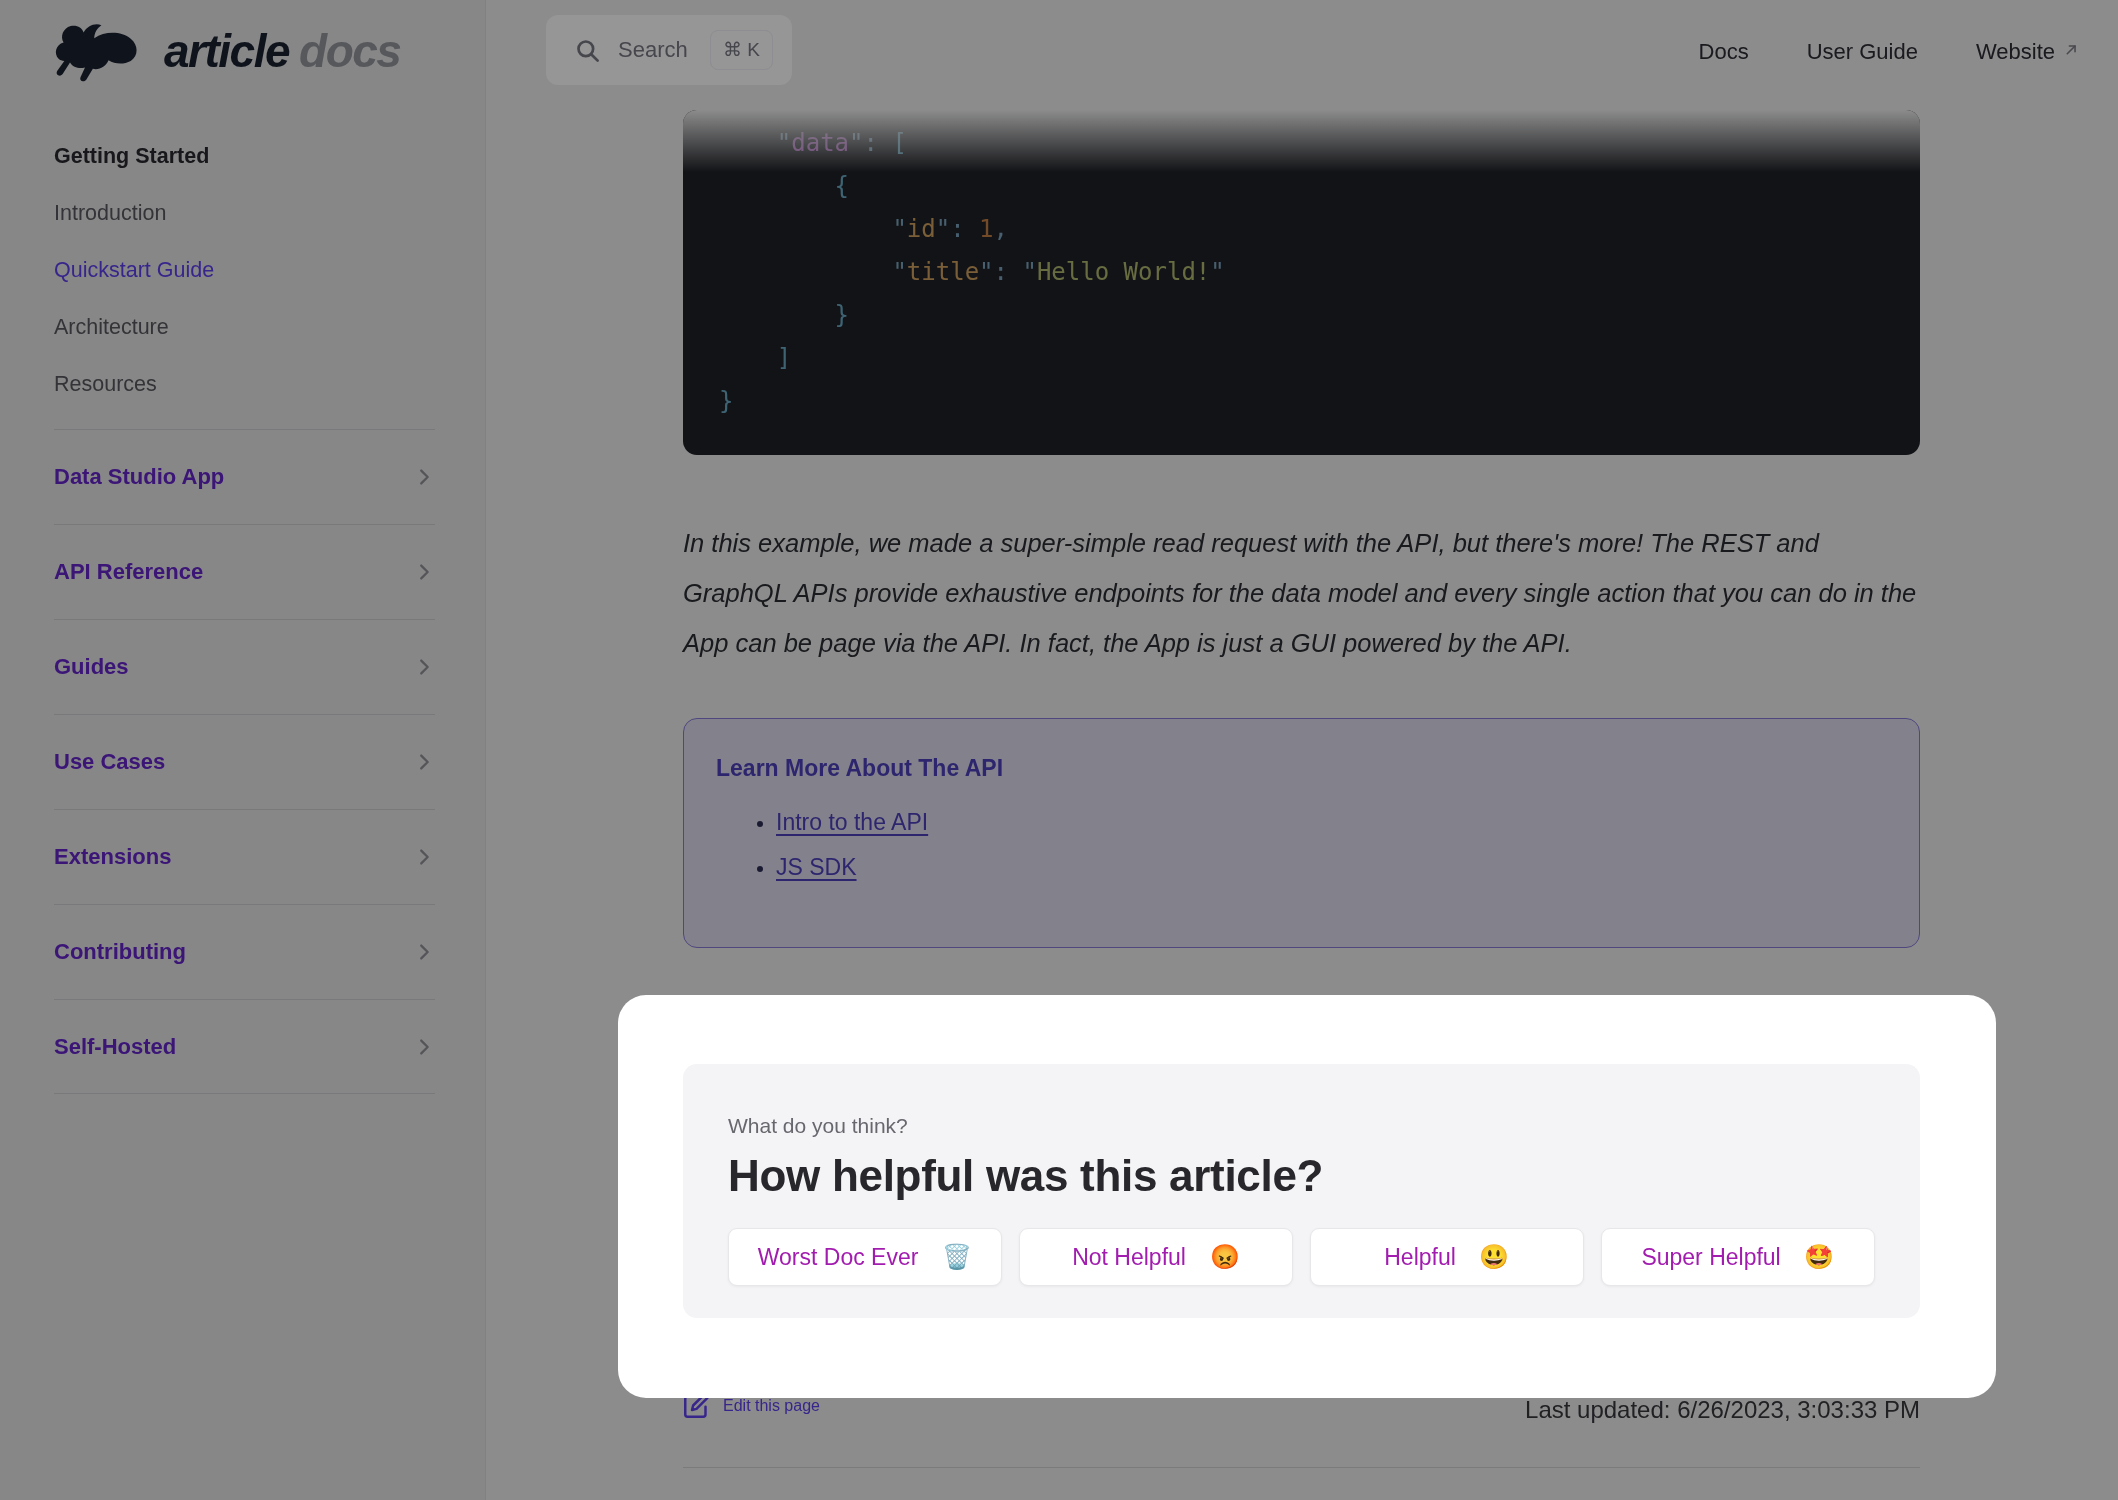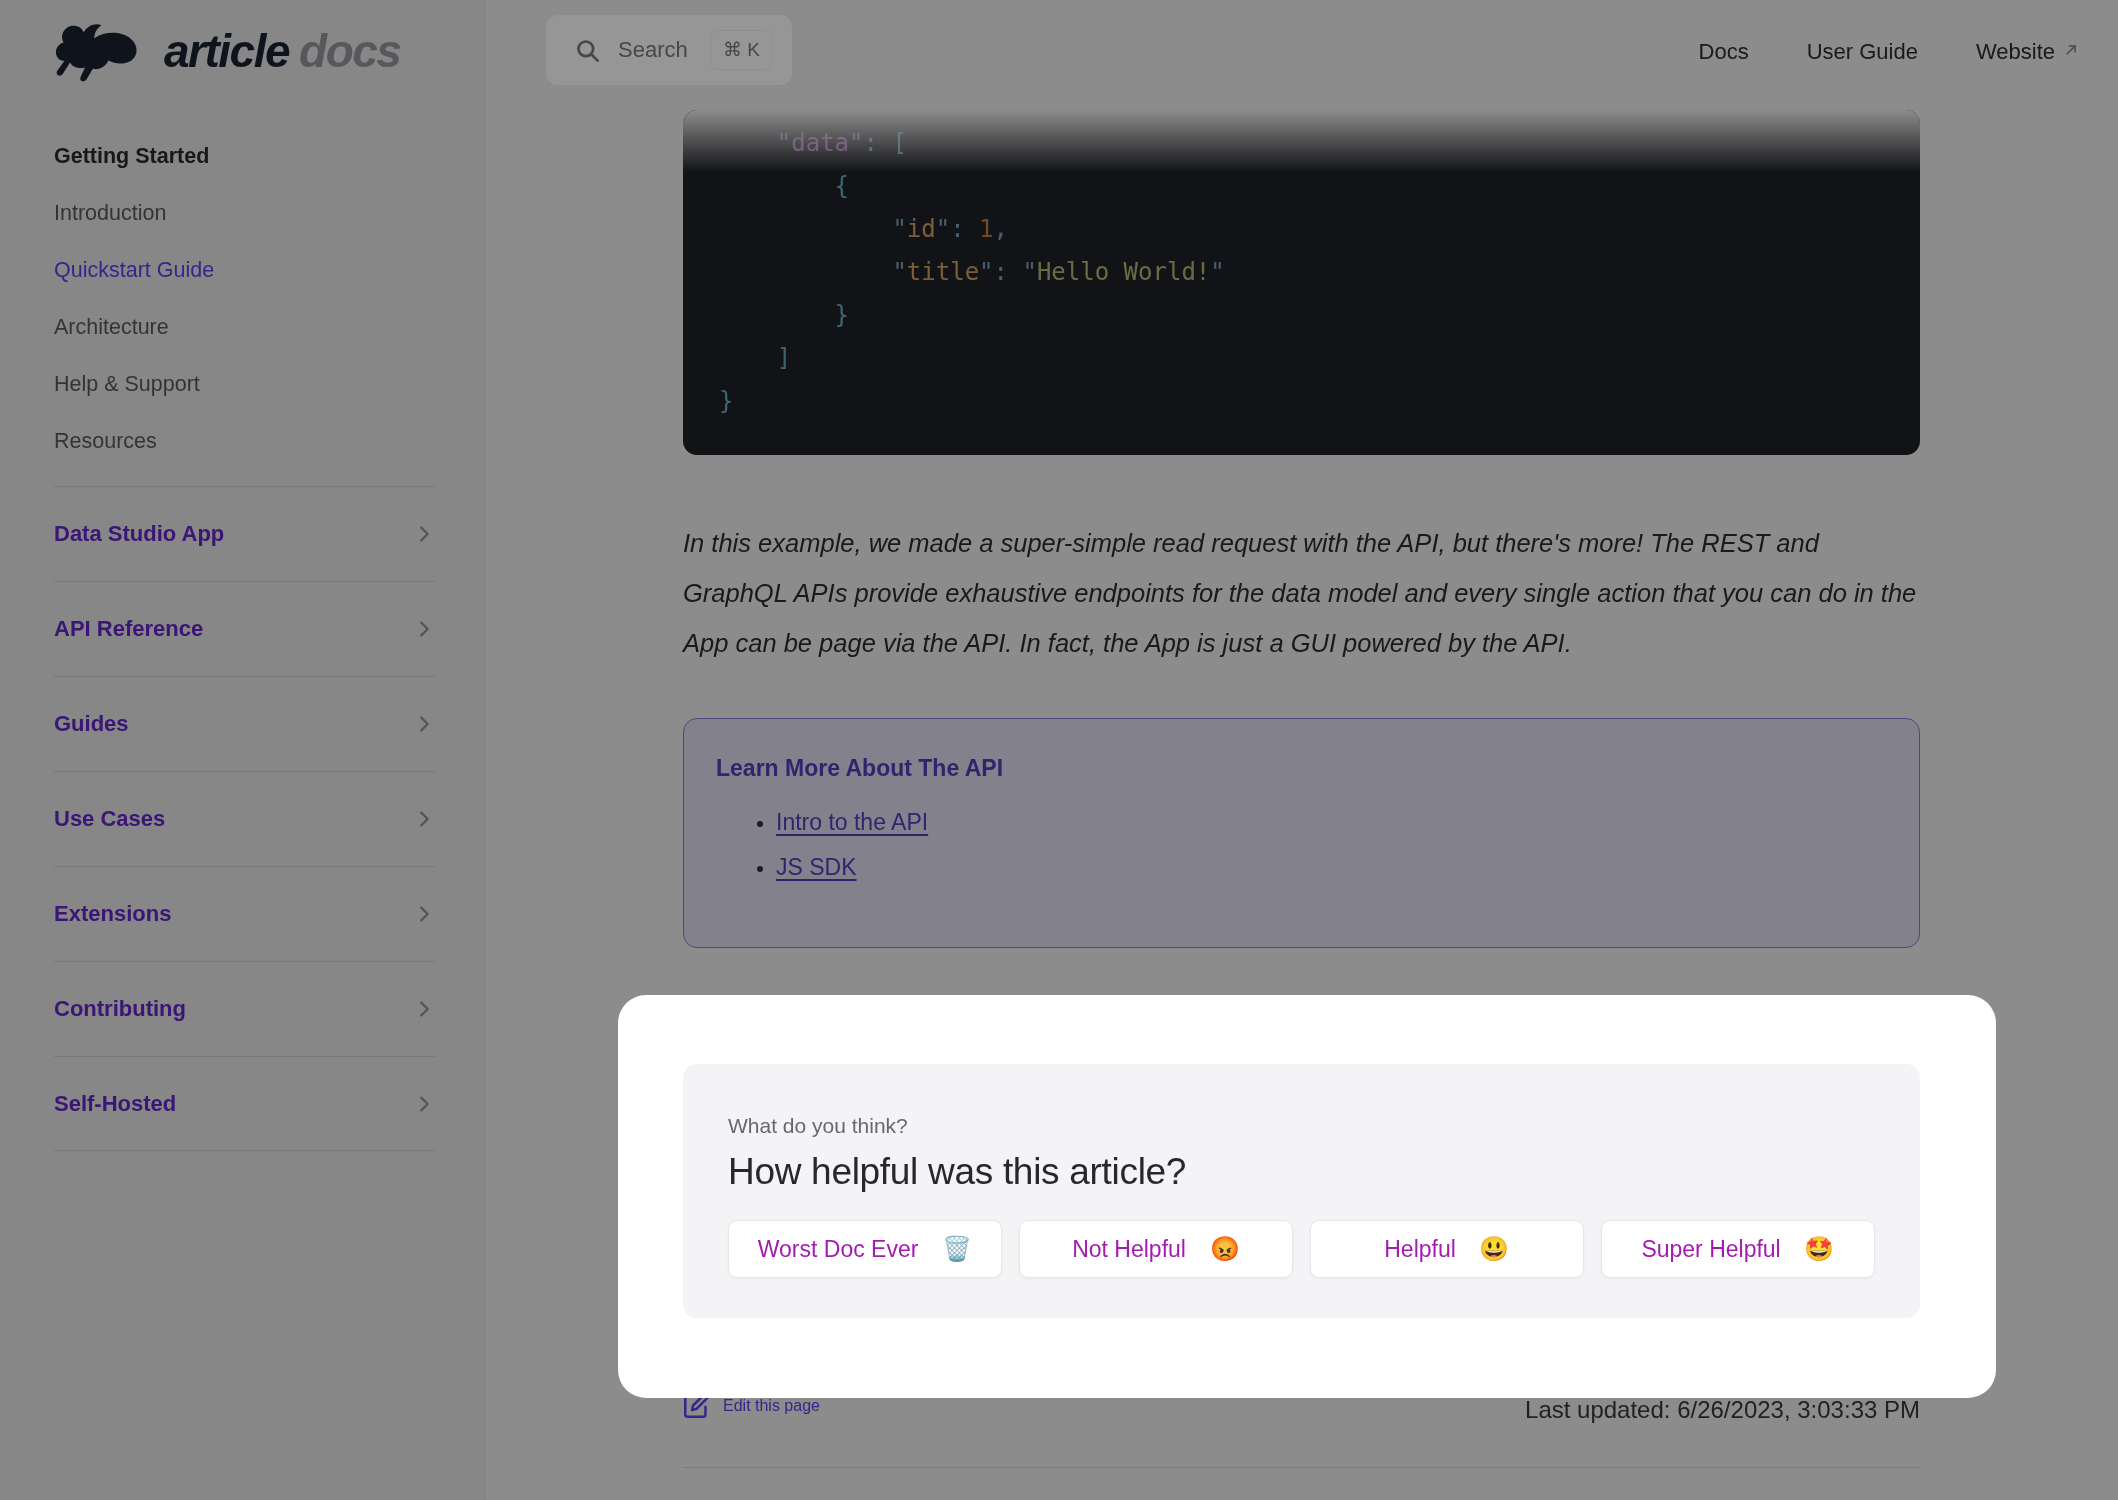--- a/index.html
+++ b/index.html
@@ -114,21 +114,21 @@
   .dim { position:absolute; inset:0; background:var(--overlay,rgba(0,0,0,0.45)); z-index:50; }
   .spotlight {
     position:absolute; left:618px; top:995px; width:1378px; height:403px;
     background:#ffffff; border-radius:28px; z-index:60;
   }
   .fb-card {
     position:absolute; left:65px; top:69px; width:1237px; height:254px;
     background:#f4f4f6; border-radius:14px; padding:50px 45px 0;
   }
   .fb-kicker { font-size:21px; color:#67676e; }
-  .fb-question { font-size:37px; font-weight:normal; color:#27272c; margin-top:13px; letter-spacing:-0.3px; }
+  .fb-question { font-size:44px; font-weight:bold; color:#27272c; margin-top:13px; letter-spacing:-0.3px; }
   .fb-row { display:flex; gap:17px; margin-top:27px; }
   .fb-btn {
     width:274px; height:58px; background:#ffffff; border:1px solid #e7e7ea; border-radius:9px;
     box-shadow:0 1px 3px rgba(0,0,0,0.05);
     font-family:"Liberation Sans", sans-serif; font-size:23px; color:#a21caf;
     display:flex; align-items:center; justify-content:center; gap:24px; cursor:pointer;
   }
   .fb-btn-emoji { font-size:24px; line-height:1; }
 </style>
 </head>
@@ -145,21 +145,20 @@
         <span class="logo-brand">article</span><span class="logo-suffix">docs</span>
       </div>
     </div>
 
     <nav class="side-nav">
       <div class="side-item hdr">Getting Started</div>
       <div id="side-top">
           <div class="side-item">Introduction</div>
           <div class="side-item active">Quickstart Guide</div>
           <div class="side-item">Architecture</div>
-          <div class="side-item">Help &amp; Support</div>
           <div class="side-item">Resources</div>
         </div>
       <div id="side-groups" class="side-groups">
           <div class="side-group">
     <span>Data Studio App</span>
     <svg class="chev" viewBox="0 0 24 24" aria-hidden="true">
               <polyline points="9 5 16 12 9 19"></polyline>
             </svg>
   </div>
           <div class="side-group">

